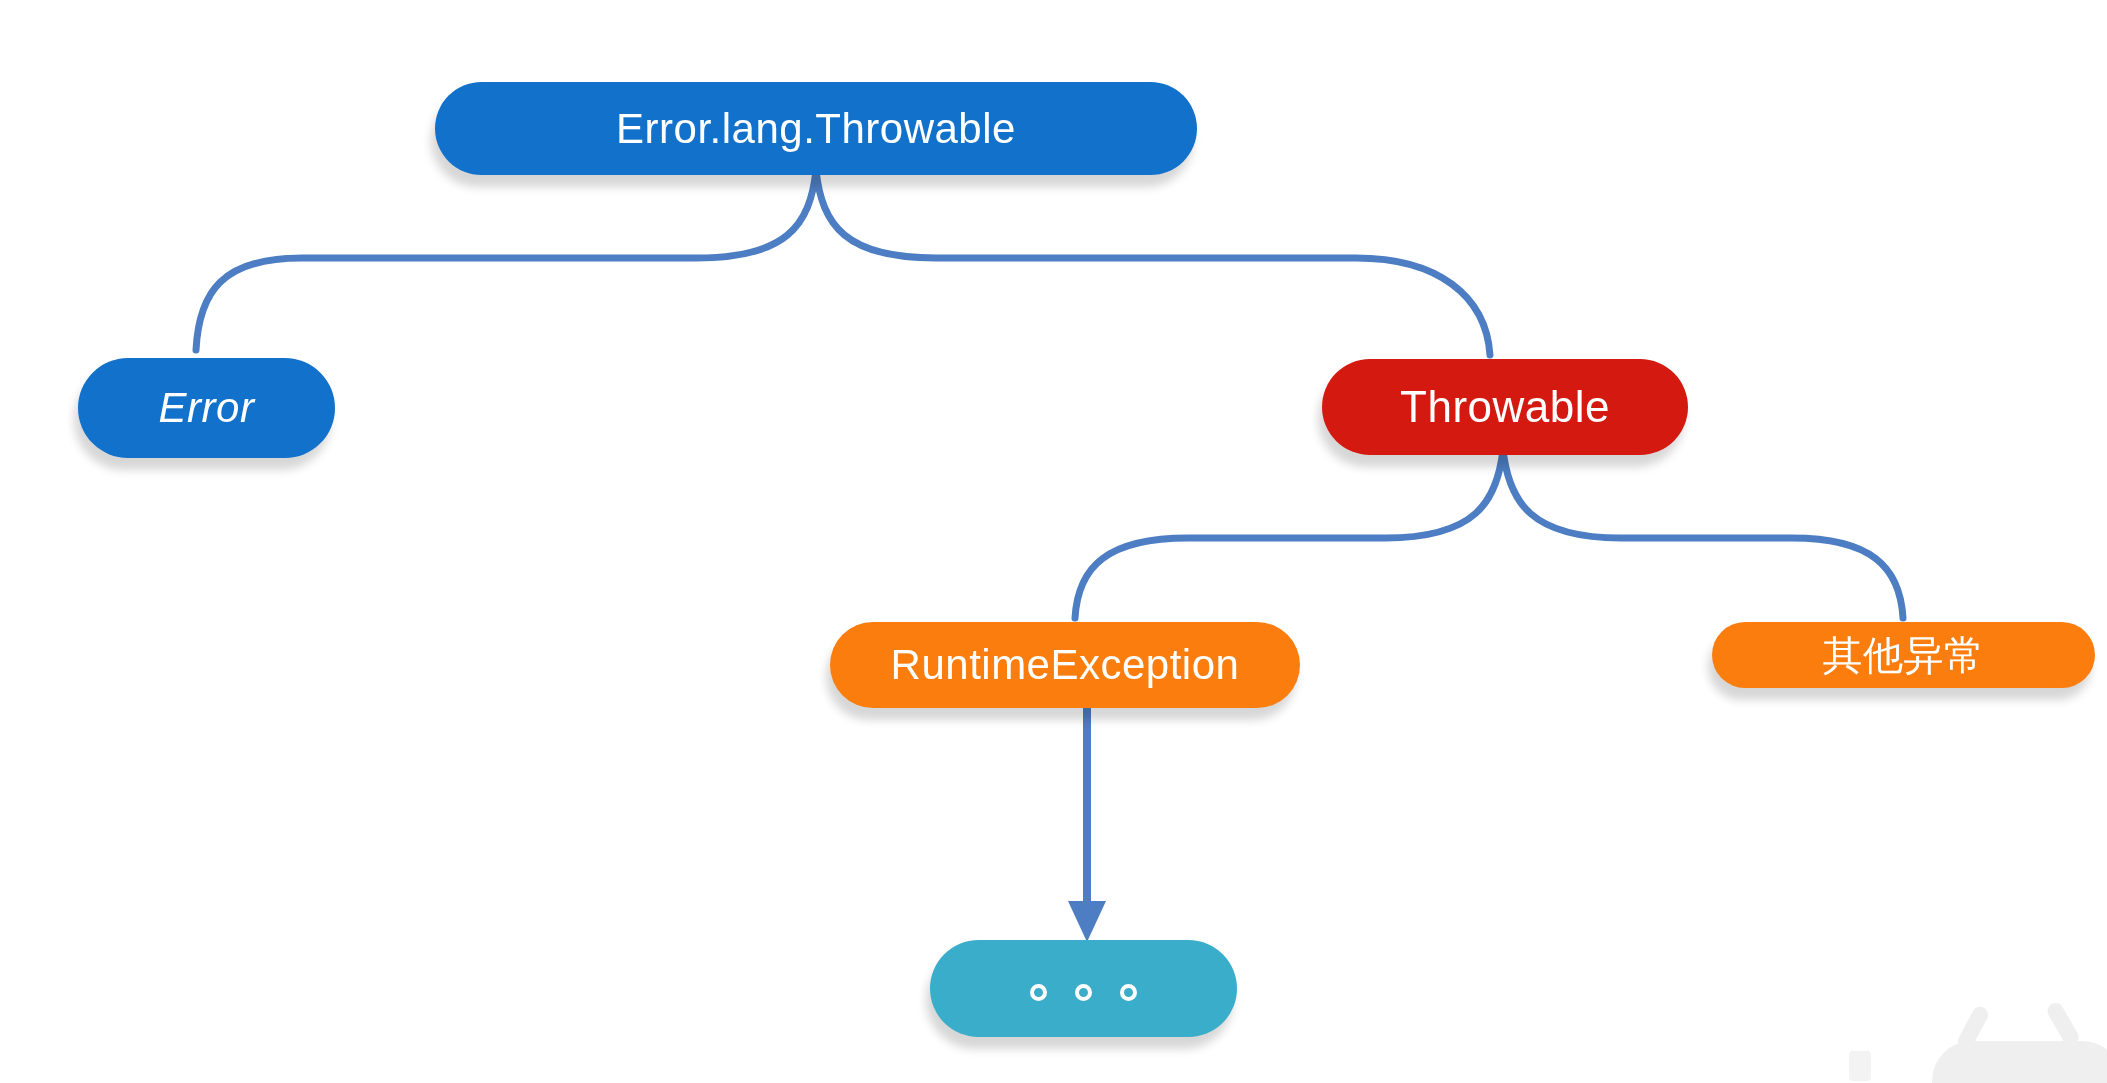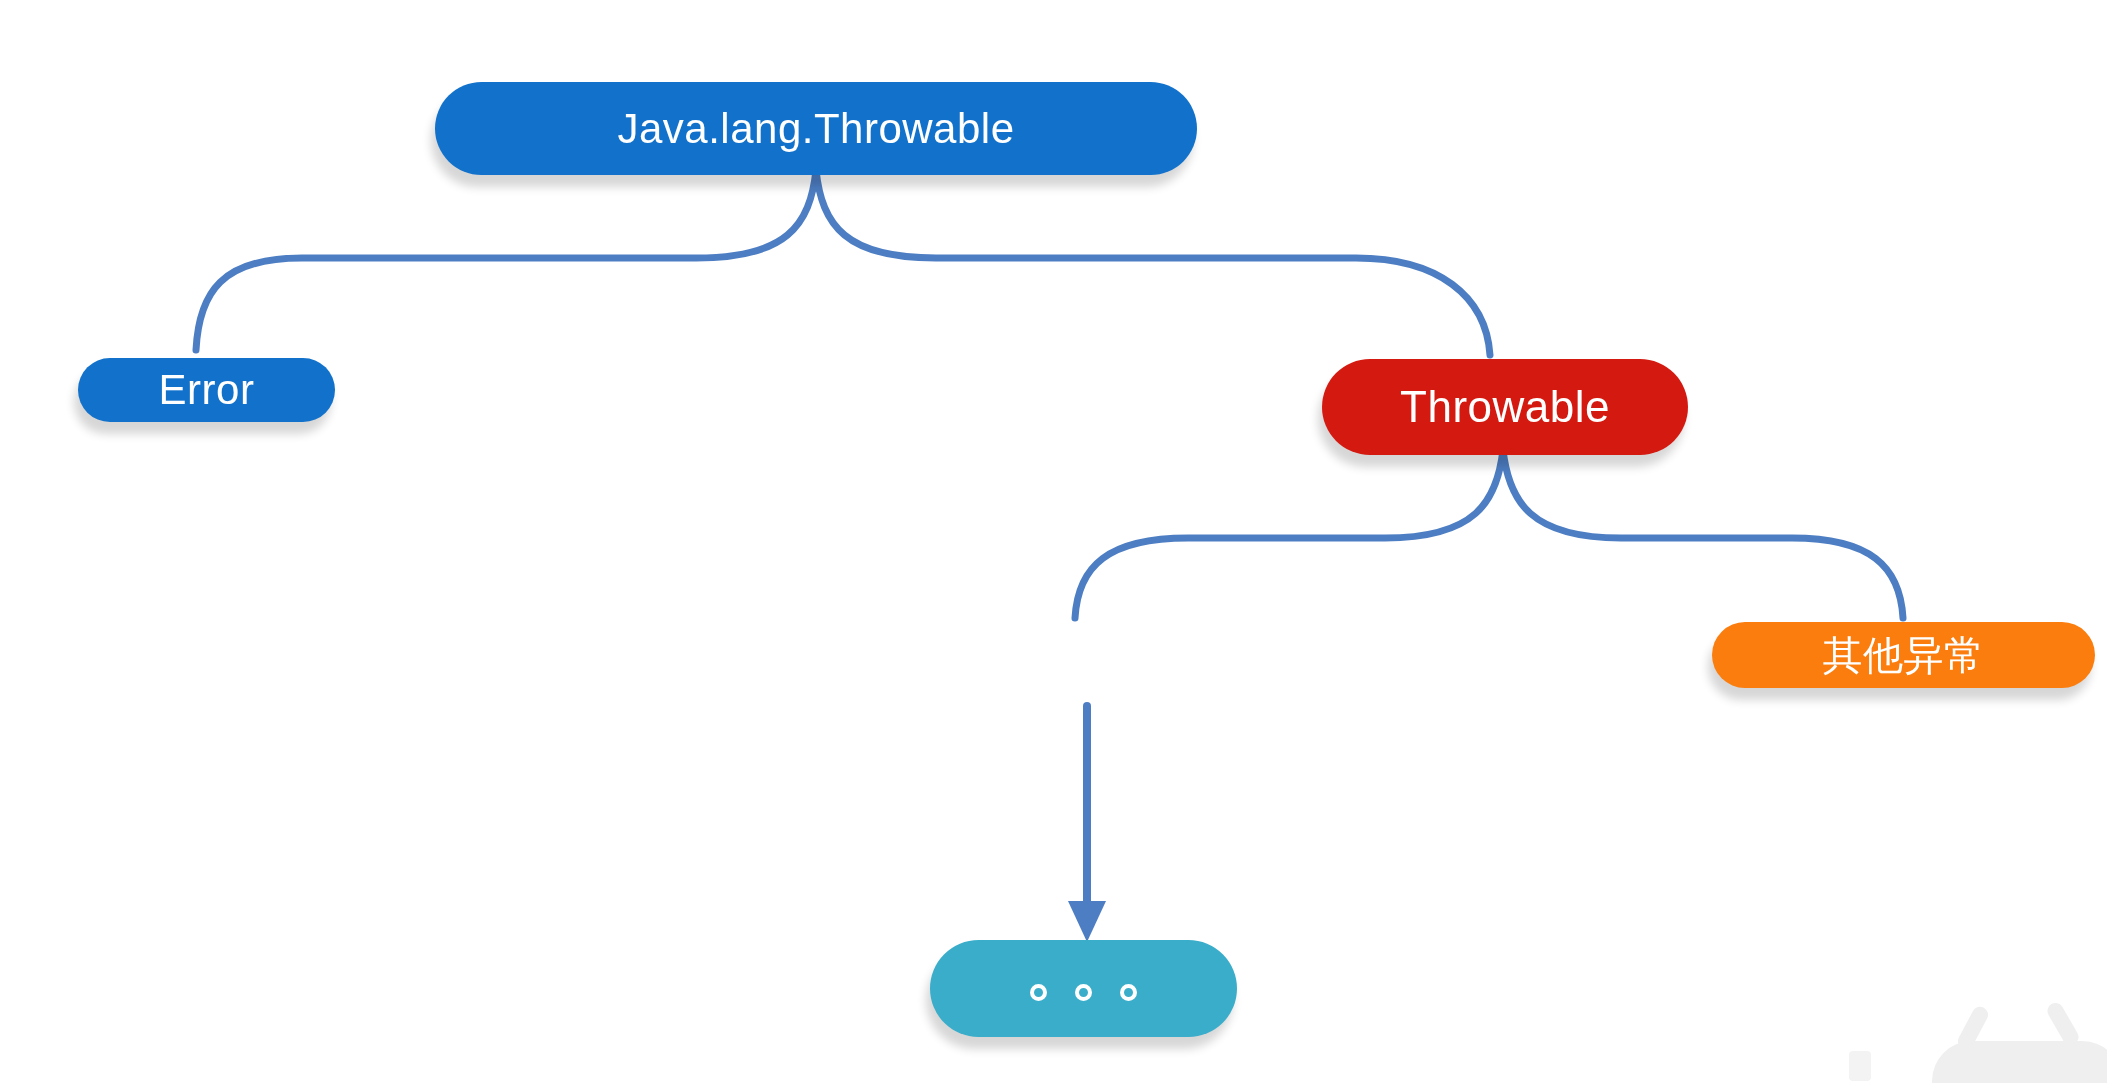--- a/index.html
+++ b/index.html
@@ -24,21 +24,21 @@
     align-items: center;
     justify-content: center;
     color: #ffffff;
     border-radius: 999px;
     box-shadow: -4px 12px 10px rgba(0,0,0,0.16);
     font-weight: 500;
     letter-spacing: 0.5px;
     white-space: nowrap;
   }
   .node-throwable { left: 435px; top: 82px;  width: 762px; height: 93px; font-size: 42px; }
-  .node-error     { left: 78px;  top: 358px; width: 257px; height: 64px; font-size: 42px; }
+  .node-error     { left: 78px;  top: 358px; width: 257px; height: 100px; font-size: 42px; font-style: italic; }
   .node-exception { left: 1322px;top: 359px; width: 366px; height: 96px; font-size: 44px; }
   .node-runtime   { left: 830px; top: 622px; width: 470px; height: 86px; font-size: 42px; }
   .node-other     { left: 1712px;top: 622px; width: 383px; height: 66px; font-size: 40px; }
   .node-more      { left: 930px; top: 940px; width: 307px; height: 97px; }
   .dots { display: flex; gap: 28px; align-items: center; margin-top: 8px; }
   .dot {
     width: 9px; height: 9px;
     border: 4px solid #ffffff;
     border-radius: 50%;
     background: transparent;
@@ -68,31 +68,34 @@
   <svg class="edge-layer" viewBox="0 0 2107 1083" fill="none">
     <path d="M 816 170 C 810 226, 786 258, 696 258 L 302 258 C 222 258, 199 292, 196 350" stroke-width="7" stroke-linecap="round" stroke="#4d7ec3"></path>
     <path d="M 816 170 C 822 226, 846 258, 936 258 L 1356 258 C 1438 258, 1486 296, 1490 355" stroke-width="7" stroke-linecap="round" stroke="#4d7ec3"></path>
     <path d="M 1503 450 C 1497 502, 1475 538, 1385 538 L 1188 538 C 1108 538, 1078 566, 1075 618" stroke-width="7" stroke-linecap="round" stroke="#4d7ec3"></path>
     <path d="M 1503 450 C 1509 502, 1531 538, 1621 538 L 1792 538 C 1870 538, 1900 566, 1903 618" stroke-width="7" stroke-linecap="round" stroke="#4d7ec3"></path>
     <path d="M 1087 706 L 1087 908" stroke-width="8" stroke-linecap="round" stroke="#4d7ec3"></path>
     <path d="M 1087 942 L 1068 901 L 1106 901 Z" stroke="none" fill="#4d7ec3"></path>
   </svg>
 
   <div class="node node-throwable" style="background: rgb(18, 114, 203);">
-    <span>Java.lang.Throwable</span>
+    <span>Error.lang.Throwable</span>
   </div>
 
   <div class="node node-error" style="background: rgb(18, 114, 203);">
     <span>Error</span>
   </div>
 
   <div class="node node-exception" style="background: rgb(212, 26, 16);">
     <span>Throwable</span>
   </div>
 
+  <div class="node node-runtime" style="background: rgb(250, 125, 14);">
+    <span>RuntimeException</span>
+  </div>
 
   <div class="node node-other" style="background: rgb(250, 125, 14);">
     <span>其他异常</span>
   </div>
 
   <div class="node node-more" style="background: rgb(58, 173, 202);">
     <span class="dots">
       <span class="dot"></span>
       <span class="dot"></span>
       <span class="dot"></span>

